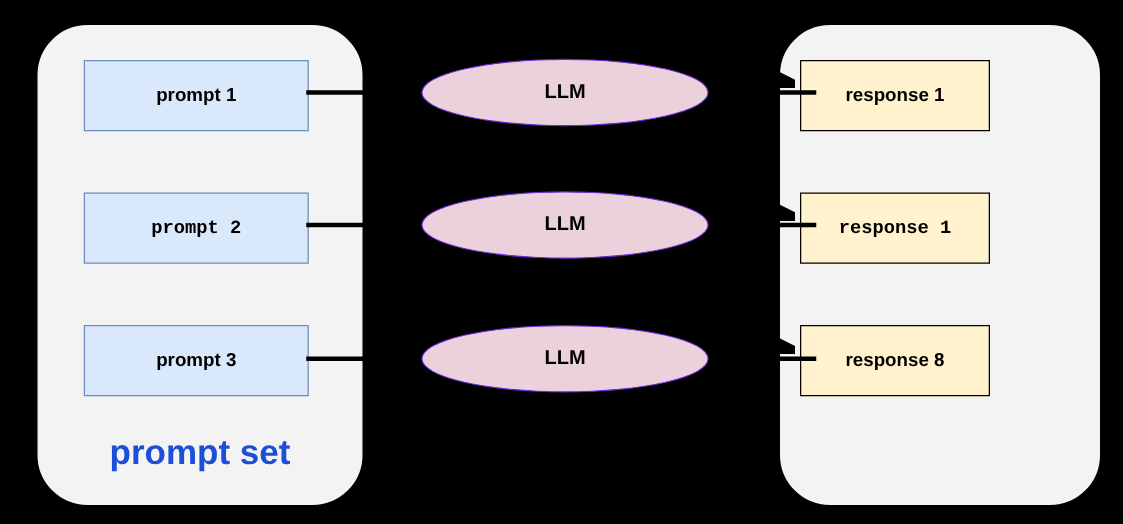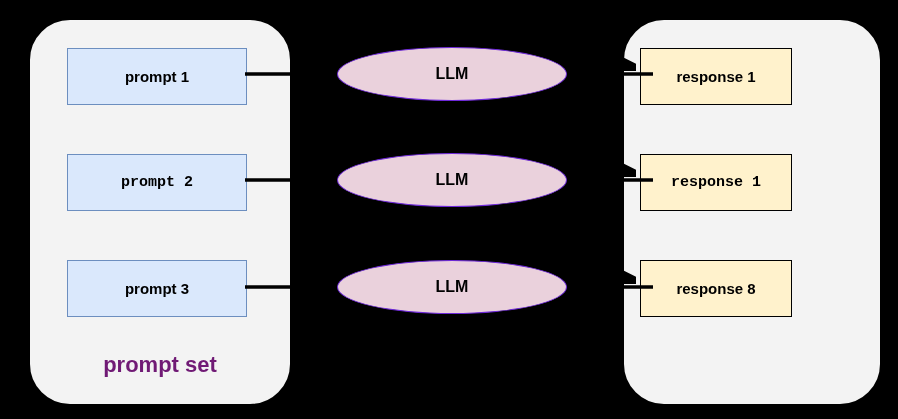--- a/index.html
+++ b/index.html
@@ -26,22 +26,22 @@
   }
   .set-left  { left: 28px;  width: 264px; }
   .set-right { left: 622px; width: 260px; }
   .set-label {
     position: absolute;
     bottom: 26px;
     left: 0;
     right: 0;
     text-align: center;
     font-weight: bold;
-    font-size: 22px;
-    color: #701a75;
+    font-size: 28px;
+    color: #1d4ed8;
   }
   .node {
     position: absolute;
     box-sizing: border-box;
     display: flex;
     align-items: center;
     justify-content: center;
     font-weight: bold;
     font-size: 15px;
     color: #000000;

